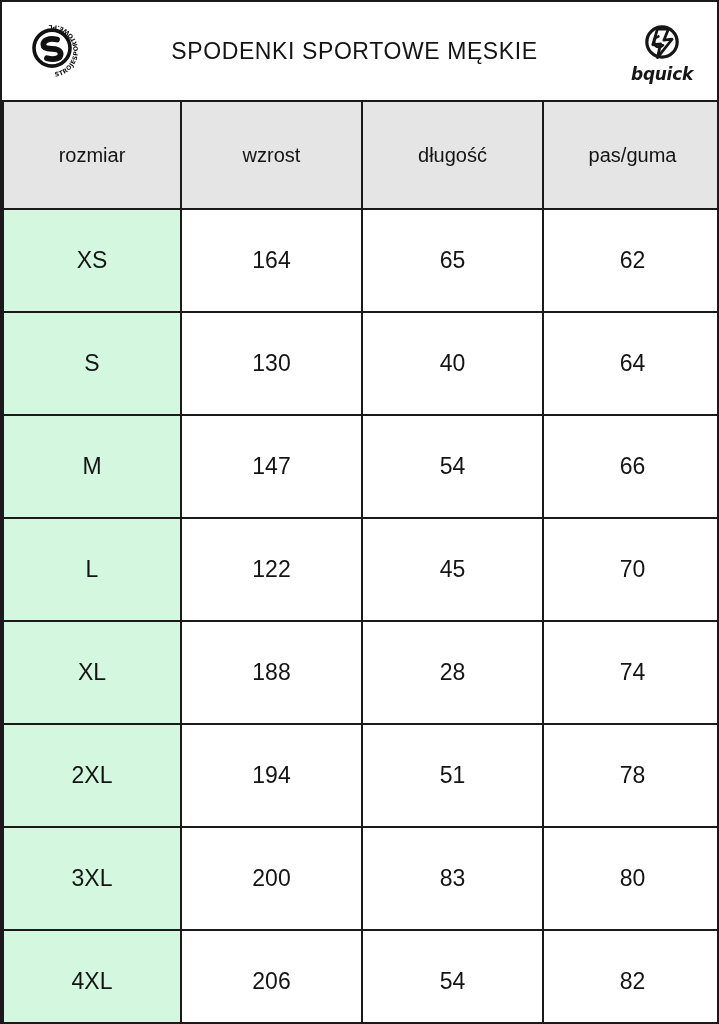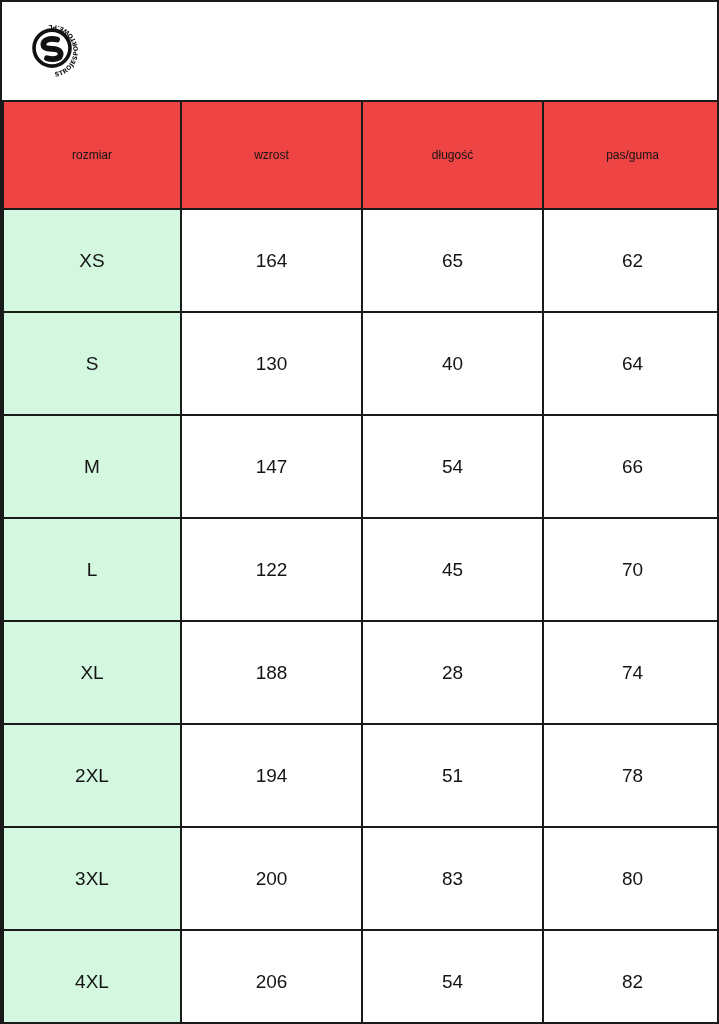--- a/index.html
+++ b/index.html
@@ -79,27 +79,27 @@
   table.size-table th,
   table.size-table td {
     border: 2px solid #1a1a1a;
     text-align: center;
     vertical-align: middle;
     padding: 0;
     font-weight: normal;
     color: #141414;
   }
   thead th {
-    background: #ef4444;
+    background: #e5e5e5;
     height: 106px;
-    font-size: 12px;
+    font-size: 20px;
   }
   tbody td {
     height: 101px;
-    font-size: 19px;
+    font-size: 23px;
     background: #ffffff;
   }
   tbody td.size-cell {
     background: #d3f8df;
   }
   col.c1 { width: 178px; }
   col.c2 { width: 181px; }
   col.c3 { width: 181px; }
   col.c4 { width: 179px; }
 </style>
@@ -116,21 +116,30 @@
           <path id="ringpath" d="M 50,50 m -36,0 a 36,36 0 1,0 72,0 a 36,36 0 1,0 -72,0"></path>
         </defs>
         <circle cx="50" cy="46" r="25" fill="none" stroke="#111111" stroke-width="5"></circle>
         <path d="M 57,34 C 45,31 38,36 38,41 C 38,46 45,47 50,47 C 56,47 62,49 62,54 C 62,60 54,63 43,60" fill="none" stroke="#111111" stroke-width="8" stroke-linecap="round"></path>
         <text font-family="DejaVu Sans, sans-serif" font-size="8.5" font-weight="bold" fill="#111111" letter-spacing="0.6">
           <textPath href="#ringpath" startOffset="27%">STROJESPORTOWE.PL</textPath>
         </text>
       </svg>
     </div>
 
-
+    <div class="title-text">SPODENKI SPORTOWE MĘSKIE</div>
+
+    <div class="logo-right">
+      <svg class="mark" viewBox="0 0 100 100" aria-hidden="true">
+        <circle cx="50" cy="50" r="33" fill="none" stroke="#161616" stroke-width="7"></circle>
+        <path d="M 40,22 L 30,56 L 47,54 L 40,84 L 72,44 L 54,46 L 64,22 Z" fill="#ffffff" stroke="#161616" stroke-width="6" stroke-linejoin="round"></path>
+        <path d="M 42,38 C 34,40 31,48 34,55 C 37,62 47,63 52,57" fill="none" stroke="#161616" stroke-width="6" stroke-linecap="round"></path>
+      </svg>
+      <div class="wordmark">bquick</div>
+    </div>
 
   </div>
 
   <table class="size-table">
     <colgroup>
       <col class="c1">
         <col class="c2">
         <col class="c3">
         <col class="c4">
     </colgroup>

